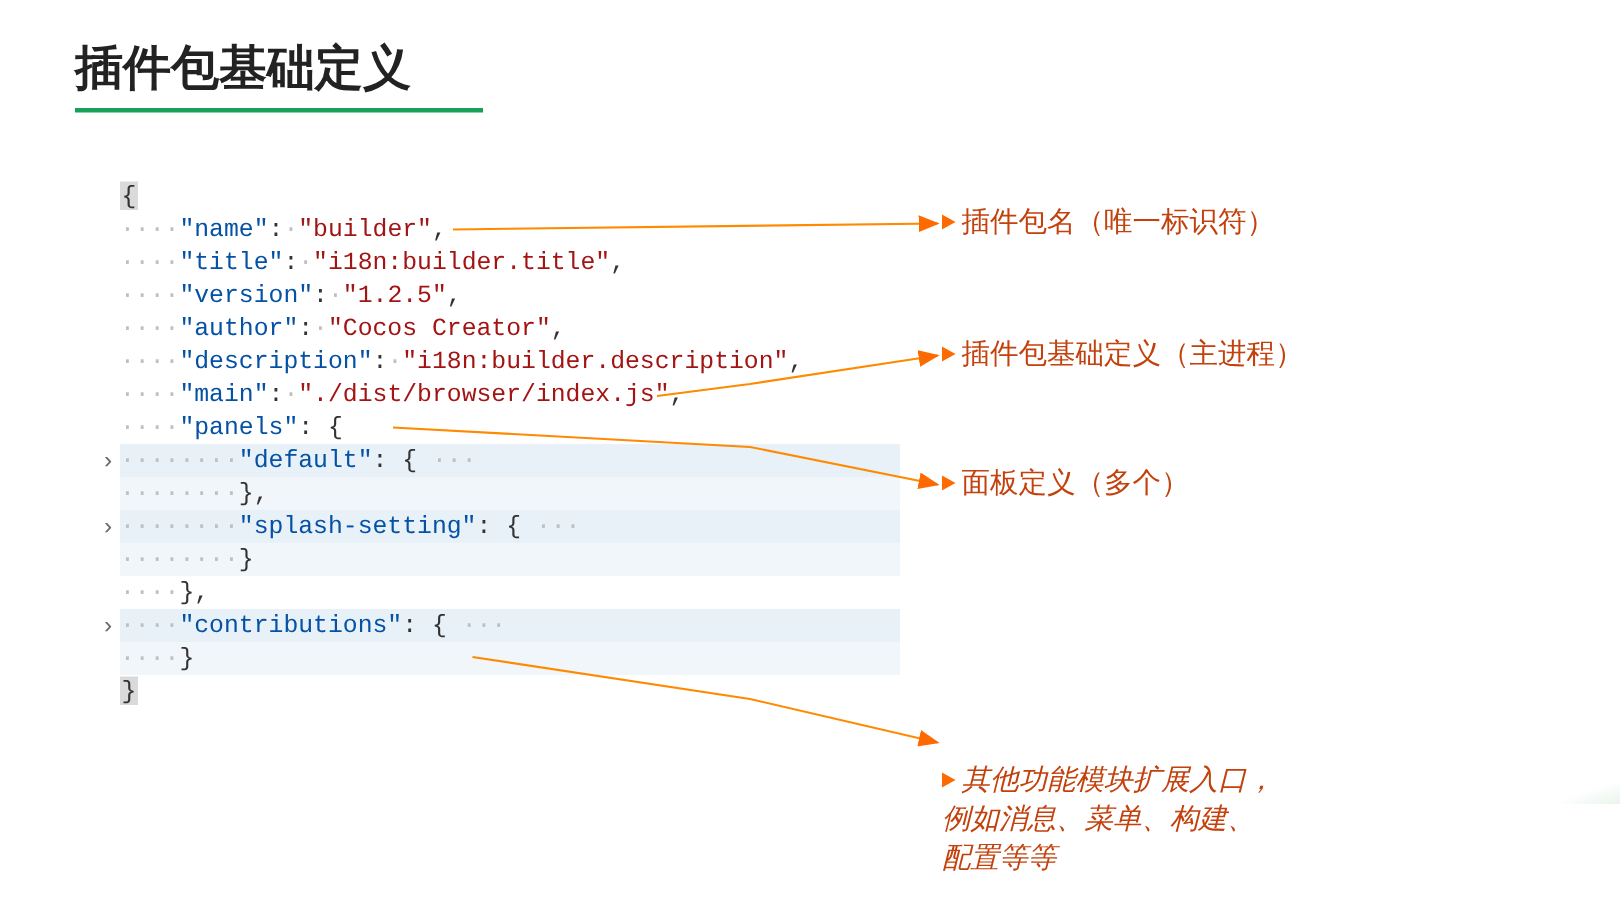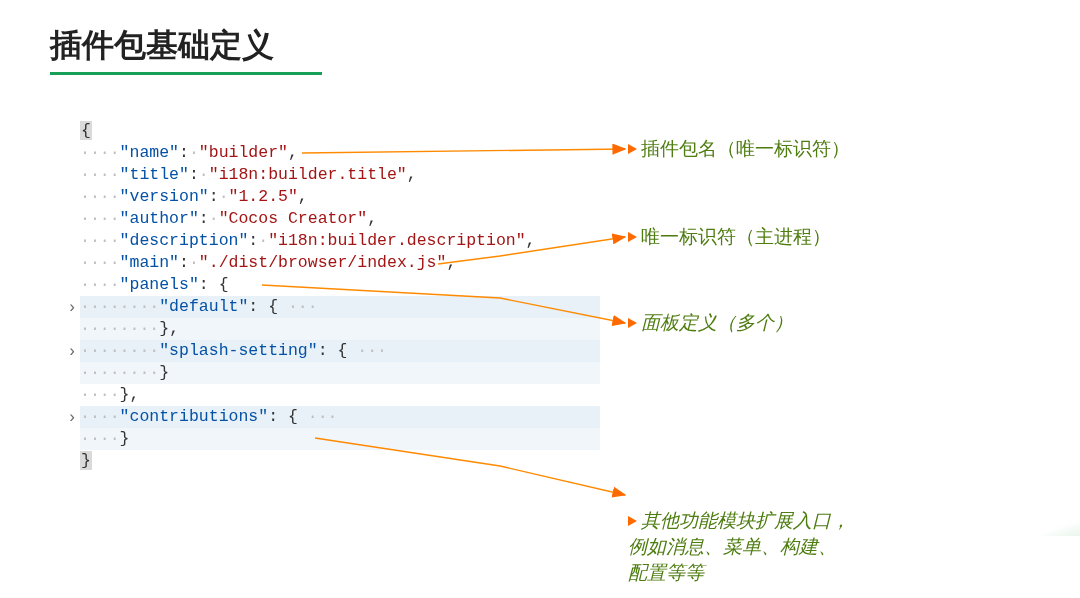--- a/index.html
+++ b/index.html
@@ -39,21 +39,21 @@
   .code .row.fold { background: #e8f1f7; }
   .code .row.fold-light { background: #f1f6fb; }
   .dots { color: #bfbfbf; }
   .bracket-hl { background: #dadada; color: #333; padding: 0 1px; }
   .key { color: #0451a5; }
   .str { color: #a31515; }
   .punct { color: #333; }
 
   
   .annot {
-    position: absolute; color: #4d7c0f; font-size: 19px; line-height: 26px;
+    position: absolute; color: #c2410c; font-size: 19px; line-height: 26px;
   }
   .arrow-head {
     display: inline-block; width: 0; height: 0;
     border-top: 5px solid transparent; border-bottom: 5px solid transparent;
     border-left: 9px solid #ff6a00; margin-right: 4px; transform: translateY(-1px);
   }
   .arrow-line {
     position: absolute; stroke: #ff8a00; stroke-width: 1.4; fill: none;
   }
   .svg-layer { position: absolute; left: 0; top: 0; width: 1080px; height: 598px; pointer-events: none; }
@@ -115,23 +115,23 @@
 
     <path class="arrow-line" d="M 262 285 L 500 298 L 625 323" marker-end="url(#ah)"></path>
 
     <path class="arrow-line" d="M 315 438 L 500 466 L 625 495" marker-end="url(#ah)"></path>
   </svg>
 
   <div class="annot" style="left:628px; top:136px;">
     <span class="arrow-head"></span><span>插件包名（唯一标识符）</span>
   </div>
   <div class="annot" style="left:628px; top:224px;">
-    <span class="arrow-head"></span><span>唯一标识符（主进程）</span>
+    <span class="arrow-head"></span><span>插件包基础定义（主进程）</span>
   </div>
-  <div class="annot" style="left:628px; top:310px;font-style:italic;">
+  <div class="annot" style="left:628px; top:310px;">
     <span class="arrow-head"></span><span>面板定义（多个）</span>
   </div>
   <div class="annot" style="left:628px; top:482px; white-space:pre-line;font-style:italic;">
     <span class="arrow-head"></span><span>其他功能模块扩展入口，
 例如消息、菜单、构建、
 配置等等</span>
   </div>
 
 </div>
 

